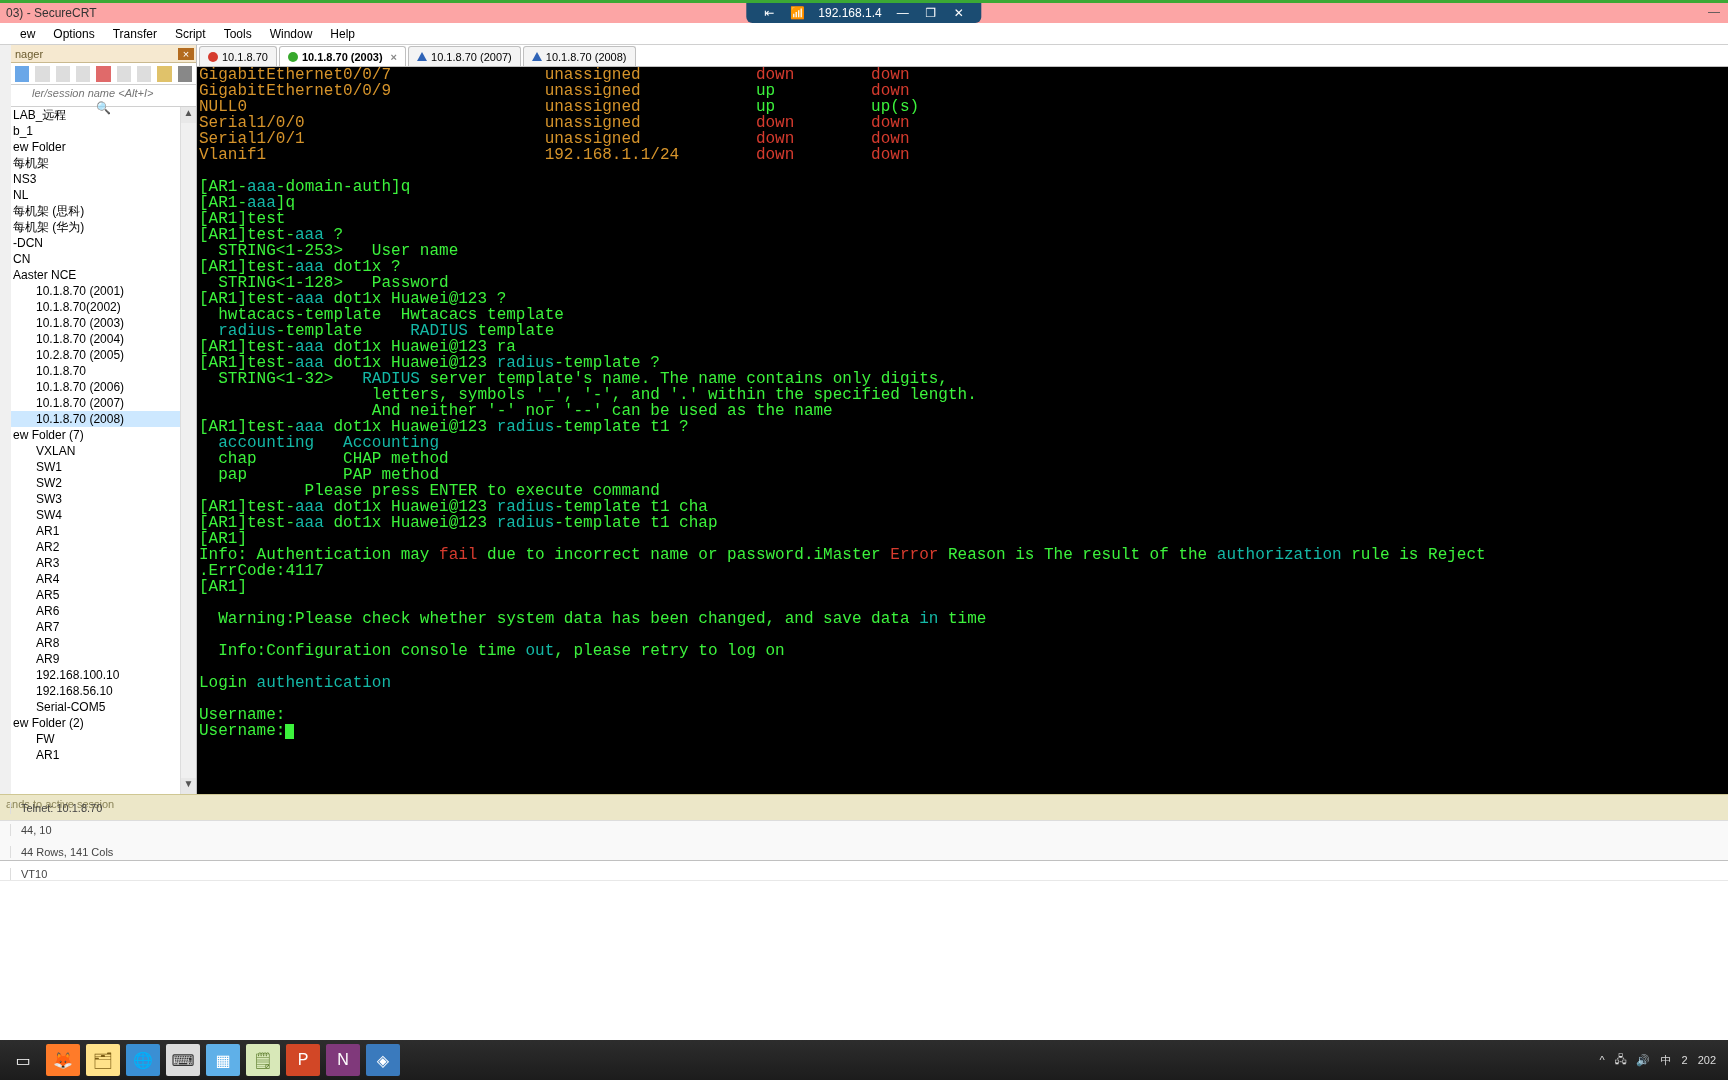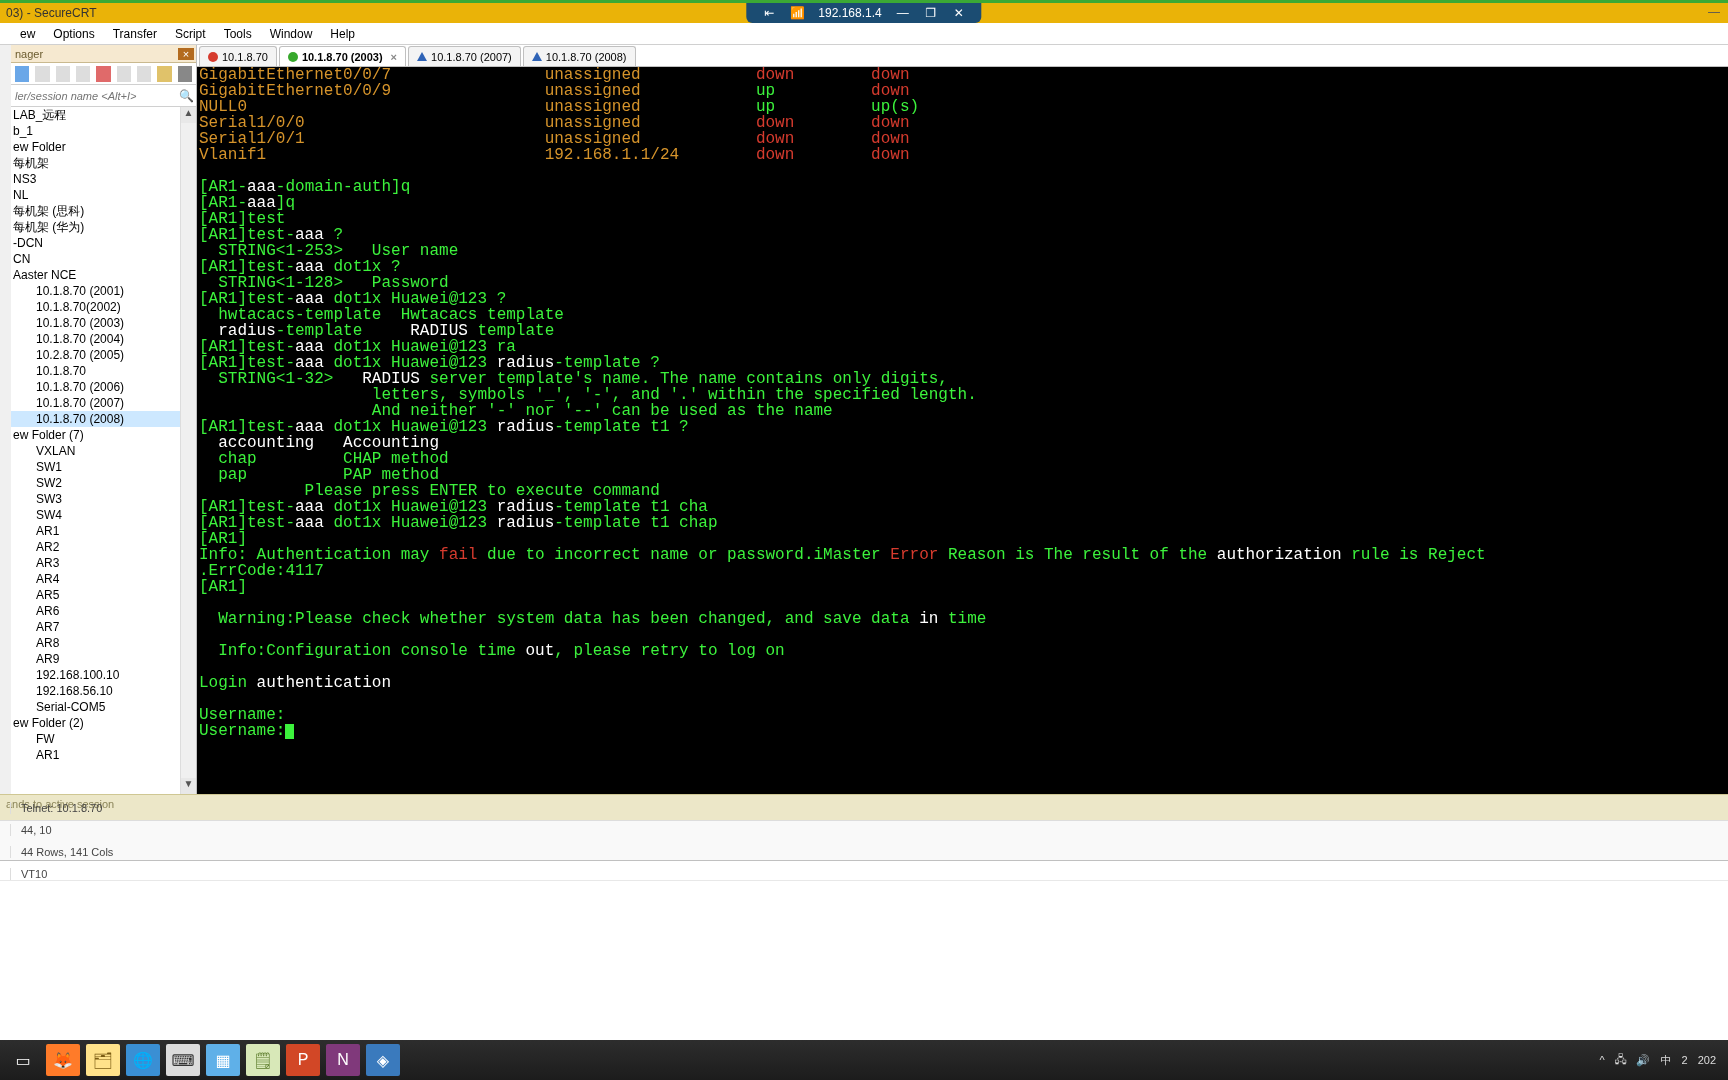--- a/index.html
+++ b/index.html
@@ -1,33 +1,33 @@
 <!DOCTYPE html>
 <html><head>
 <meta charset="utf-8">
 <style>
   * { margin: 0; padding: 0; box-sizing: border-box; }
   body { font-family: "Segoe UI", Tahoma, sans-serif; font-size: 12px; background: #f0f0f0; overflow: hidden; width: 1728px; height: 1080px; position: relative; }
   .top-green { height: 3px; background: #3ba935; }
-  .title-row { height: 20px; background: #eab308; display: flex; align-items: center; position: relative; }
+  .title-row { height: 20px; background: #fca5a5; display: flex; align-items: center; position: relative; }
   .title-text { padding-left: 6px; color: #333; }
   .center-tab { position: absolute; left: 50%; transform: translateX(-50%); top: 0; height: 20px; background: #1b4c72; color: #fff; display: flex; align-items: center; gap: 14px; padding: 0 16px; border-radius: 0 0 6px 6px; }
   .center-tab .ip { font-size: 12px; }
   .center-tab .wc { width: 14px; text-align: center; cursor: default; }
   .title-right { position: absolute; right: 8px; top: 2px; display: flex; gap: 20px; color: #555; }
   .menu-bar { height: 22px; background: #fff; display: flex; align-items: center; gap: 2px; padding-left: 12px; border-bottom: 1px solid #d0d0d0; }
   .menu-bar span { padding: 2px 8px; }
   .content-row { display: flex; height: calc(100% - 3px - 20px - 22px - 18px - 40px - 228px); }
   
   .left { width: 186px; background: #fff; border-right: 1px solid #c0c0c0; display: flex; flex-direction: column; margin-left: 11px; }
   .left-header { height: 18px; background: #f6e9d0; border-bottom: 1px solid #c9b98f; font-size: 11px; color: #6b5b2e; padding-left: 4px; display: flex; align-items: center; justify-content: space-between; }
   .left-header .x { width:16px; text-align:center; color:#fff; background:#b36b1f; margin-right:2px; }
   .left-tools { height: 22px; display: flex; align-items: center; gap: 6px; padding: 0 4px; border-bottom: 1px solid #d0d0d0; }
   .tb { width: 16px; height: 16px; display: inline-block; }
-  .filter { height: 22px; display: flex; align-items: center; border-bottom: 1px solid #d0d0d0; }
+  .filter { height: 22px; display: flex; align-items: center; border-bottom: 1px solid #d0d0d0; flex-direction: column; }
   .filter input { flex: 1; border: none; outline: none; font-size: 11px; padding: 2px 4px; font-style: italic; color: #888; background:#fff; }
   .filter .mag { width: 18px; text-align: center; color: #555; }
   .tree { flex: 1; overflow: hidden; font-size: 12px; position:relative; }
   .tree-item { height: 16px; line-height: 16px; padding-left: 6px; white-space: nowrap; overflow: hidden; }
   .tree-item.lvl1 { padding-left: 2px; }
   .tree-item.lvl2 { padding-left: 25px; }
   .tree-item.sel { background: #cde8ff; }
   .tree-scroll { position:absolute; right:0; top:0; bottom:0; width:16px; background:#f0f0f0; border-left:1px solid #ddd; }
   .tree-scroll .ar { height:16px; text-align:center; font-size:10px; color:#555; background:#e8e8e8; }
   
@@ -38,21 +38,21 @@
   .tab .dot { width: 10px; height: 10px; border-radius: 50%; display: inline-block; }
   .tab .dot.red { background: #d63b2e; }
   .tab .dot.green { background: #37a82c; }
   .tab .tri { width: 0; height: 0; border-left: 5px solid transparent; border-right: 5px solid transparent; border-bottom: 9px solid #2f63b6; display:inline-block; }
   .tab .close { margin-left: 4px; color: #888; }
   .terminal { flex: 1; background: #000; color: #3cf23c; font-family: "Consolas","Courier New",monospace; font-size: 16px; line-height: 16px; padding: 0 2px; overflow: hidden; white-space: pre; }
   .terminal .row { height: 16px; }
   .o { color: #d6942b; } 
   .g { color: #3cf23c; } 
   .r { color: #d63b2e; text-align: center; } 
-  .c { color: #ffffff; } 
+  .c { color: #14b8a6; } 
   .cursor { display:inline-block; width:9px; height:15px; background:#3cf23c; vertical-align:bottom; }
   
   .cmd-footer { height: 26px; background: #ece7c8; border-top: 1px solid #cfc793; color: #8a8458; font-size: 11px; padding-left: 6px; line-height: 18px; }
   .blank-gap { height: 40px; background: #f9f9f9; border-top:1px solid #ddd; }
   .status-bar { height: 20px; background: #fff; border-top: 1px solid #c0c0c0; display: flex; justify-content: flex-end; gap: 10px; padding: 0 10px; font-size: 11px; color: #444; flex-direction: column; }
   .status-bar .cell { border-left: 1px solid #ddd; padding-left: 10px; }
   
   .taskbar { position: absolute; left: 0; right: 0; bottom: 0; height: 40px; background: linear-gradient(#2d2d2d,#1c1c1c); display: flex; align-items: center; padding: 0 6px; gap: 6px; }
   .tbn { width: 34px; height: 32px; border-radius: 2px; display: flex; align-items: center; justify-content: center; color: #fff; font-size: 16px; }
   .taskbar .spacer { flex: 1; }

